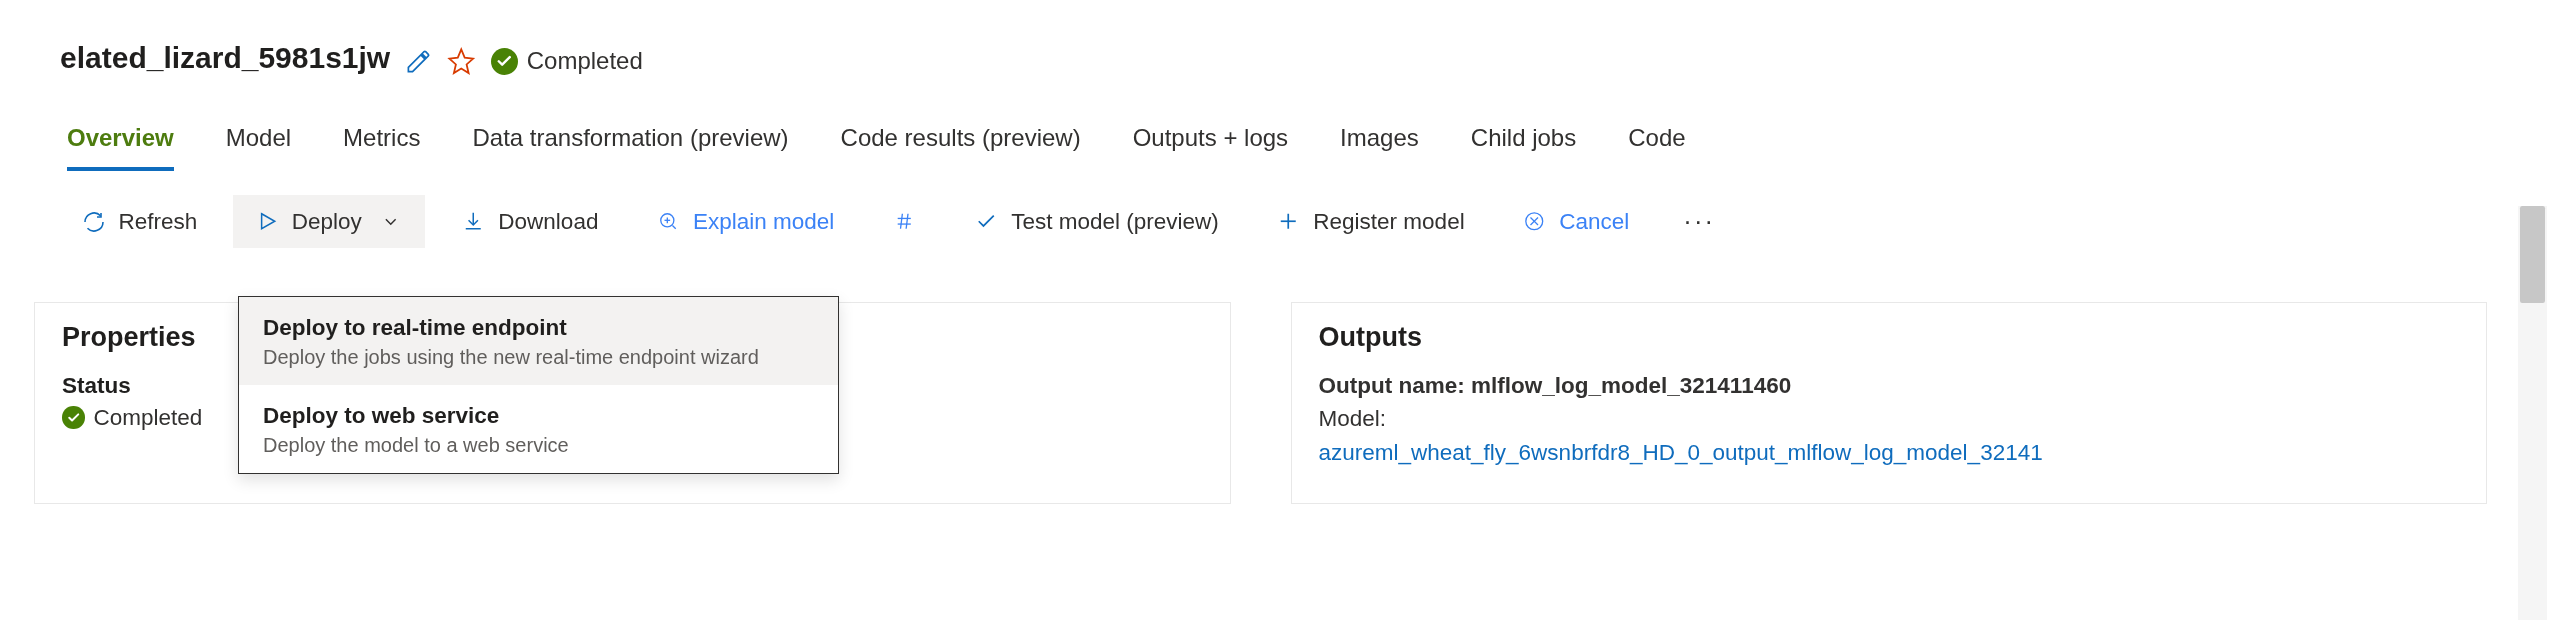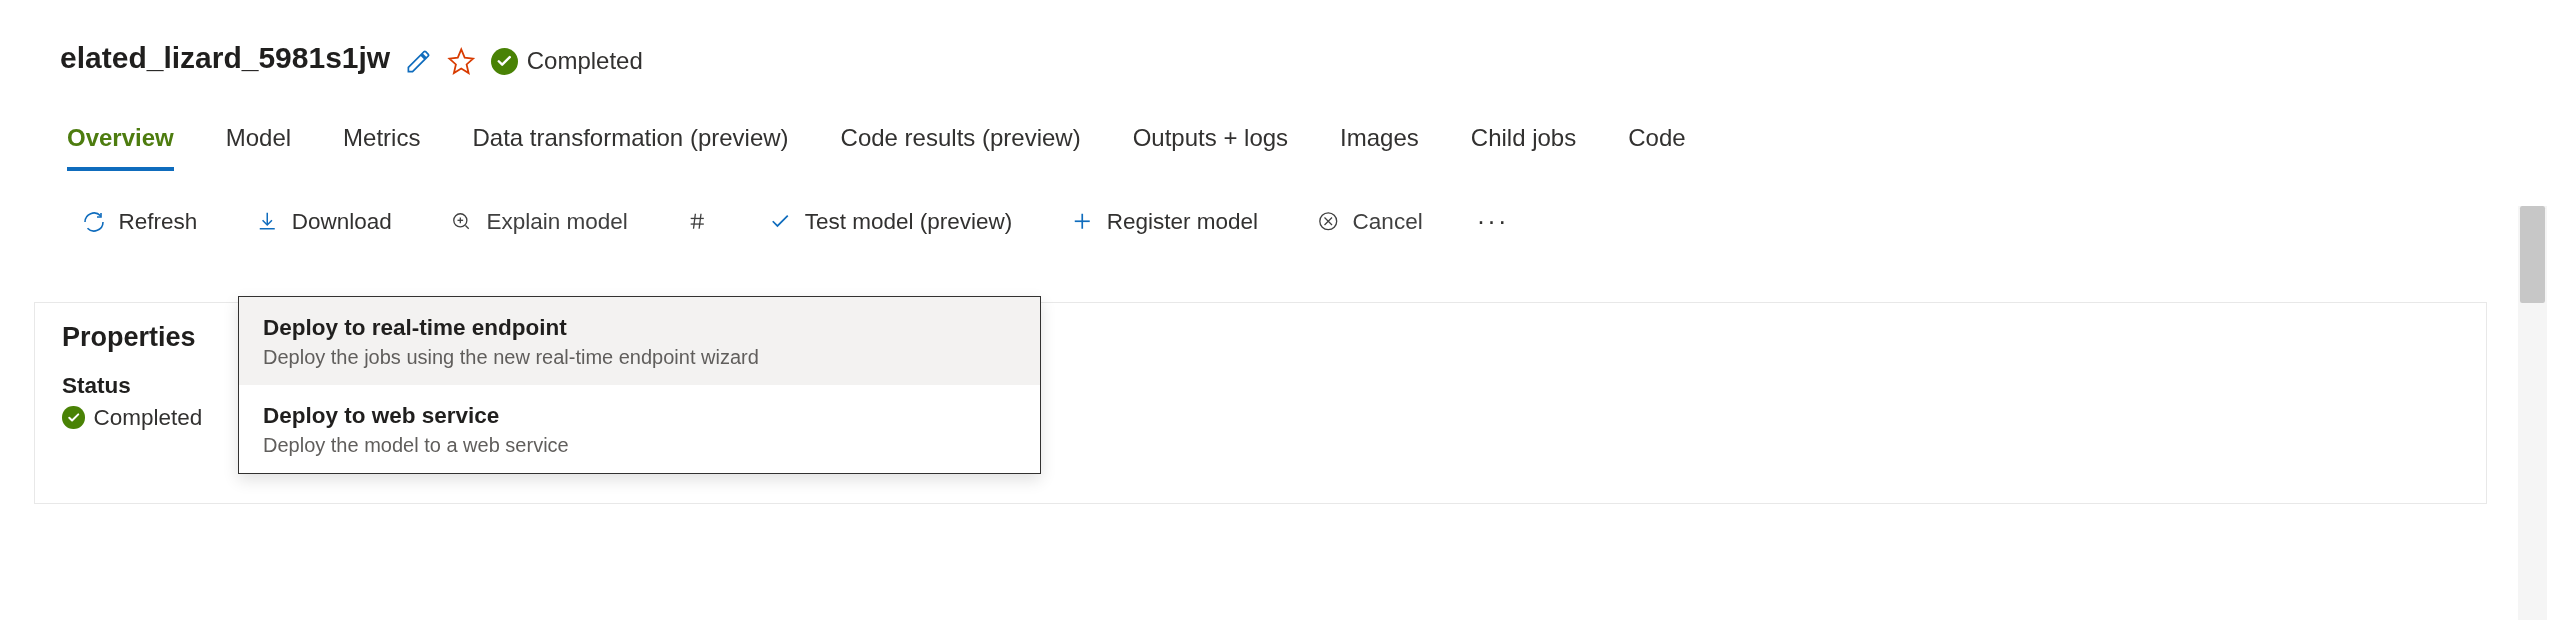--- a/index.html
+++ b/index.html
@@ -92,35 +92,35 @@
     font-size: 22.5px;
   }
   .tool {
     display: inline-flex;
     align-items: center;
     gap: 12px;
     padding: 13.5px 21px;
     cursor: pointer;
     color: #323130;
   }
-  .tool.disabled { color: #404040; cursor: default; }
+  .tool.disabled { color: #3b82f6; cursor: default; }
   .tool .ico { display: inline-flex; width: 25.5px; height: 25.5px; align-items: center; justify-content: center; }
   .tool.deploy {
     background: #f3f2f1;
   }
   .tool .chev { margin-left: 4.5px; }
   .tool .ico-blue { color: #0f6cbd; }
   .ellipsis { font-size: 25.5px; padding: 13.5px 18px; letter-spacing: 2.2px; }
 
   
   .dropdown {
     position: absolute;
     left: 238px;
     top: 296px;
-    width: 803px;
+    width: 601px;
     background: #fff;
     border: 1.5px solid #323130;
     box-shadow: 0 6px 15px rgba(0,0,0,0.12);
     z-index: 20;
   }
   .dd-item {
     padding: 18px 24px 16.5px 24px;
     cursor: pointer;
   }
   .dd-item.hover { background: #f3f2f1; }
@@ -209,20 +209,33 @@
       <span class="ico ico-blue">
         <svg width="24" height="24" viewBox="0 0 24 24" fill="none" stroke="currentColor" stroke-width="1.6">
           <path d="M3 12a9 9 0 0 1 15.5-6.2"></path>
             <path d="M21 12a9 9 0 0 1-15.5 6.2"></path>
           <polyline points="19 3 19 7 15 7"></polyline>
         </svg>
       </span>
       <span>Refresh</span>
     </span>
 
+    <span class="tool deploy">
+      <span class="ico ico-blue">
+        <svg width="22.5" height="22.5" viewBox="0 0 24 24" fill="none" stroke="currentColor" stroke-width="1.6">
+          <polygon points="6 4 20 12 6 20 6 4"></polygon>
+        </svg>
+      </span>
+      <span>Deploy</span>
+      <span class="ico chev">
+        <svg width="19.5" height="19.5" viewBox="0 0 24 24" fill="none" stroke="currentColor" stroke-width="1.8">
+          <polyline points="6 9 12 15 18 9"></polyline>
+        </svg>
+      </span>
+    </span>
 
     <span class="tool">
       <span class="ico ico-blue">
         <svg width="22.5" height="22.5" viewBox="0 0 24 24" fill="none" stroke="currentColor" stroke-width="1.6">
           <path d="M12 3v12"></path>
             <polyline points="7 11 12 16 17 11"></polyline>
             <path d="M4 20h16"></path>
         </svg>
       </span>
       <span>Download</span>
@@ -302,20 +315,30 @@
       <div class="prop-val">
         <span class="badge-completed" style="width:22.5px;height:22.5px;">
           <svg width="13.5" height="13.5" viewBox="0 0 24 24" fill="none" stroke="#fff" stroke-width="3.5" stroke-linecap="round" stroke-linejoin="round">
             <polyline points="4 12 9 17 20 6"></polyline>
           </svg>
         </span>
         <span>Completed</span>
       </div>
     </div>
 
+    <div class="panel">
+      <div class="panel-title">Outputs</div>
+      <div class="outputs-line">
+        <span class="lbl">Output name:</span>
+        <span style="font-weight:700;"> </span>
+        <span style="font-weight:700;">mlflow_log_model_321411460</span>
+      </div>
+      <div class="outputs-line">Model:</div>
+      <div class="model-link">azureml_wheat_fly_6wsnbrfdr8_HD_0_output_mlflow_log_model_32141</div>
+    </div>
   </div>
 
   <div class="scrollbar-track">
     <div class="scrollbar-thumb"></div>
   </div>
 
 </div>
 
 
 </body></html>

